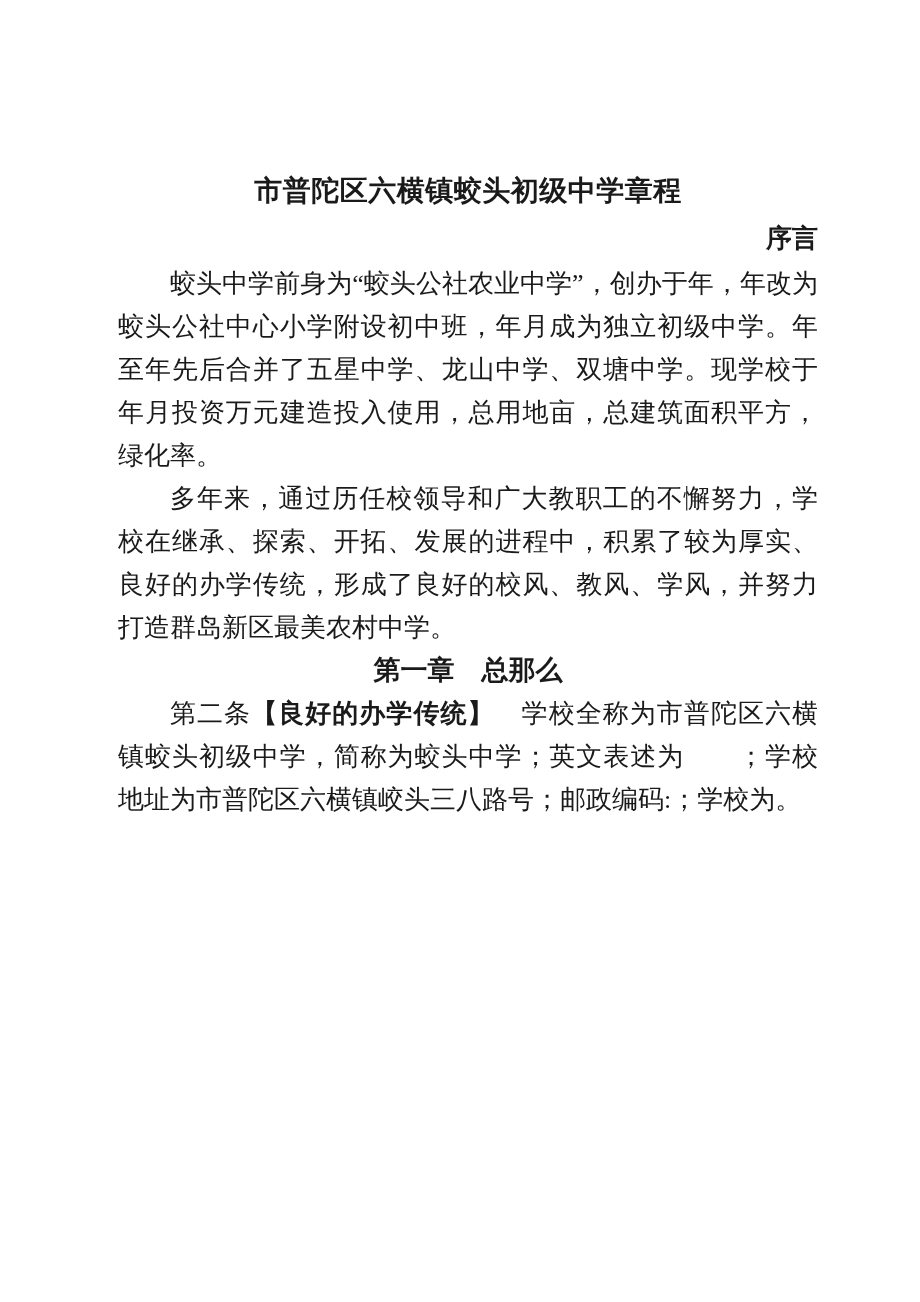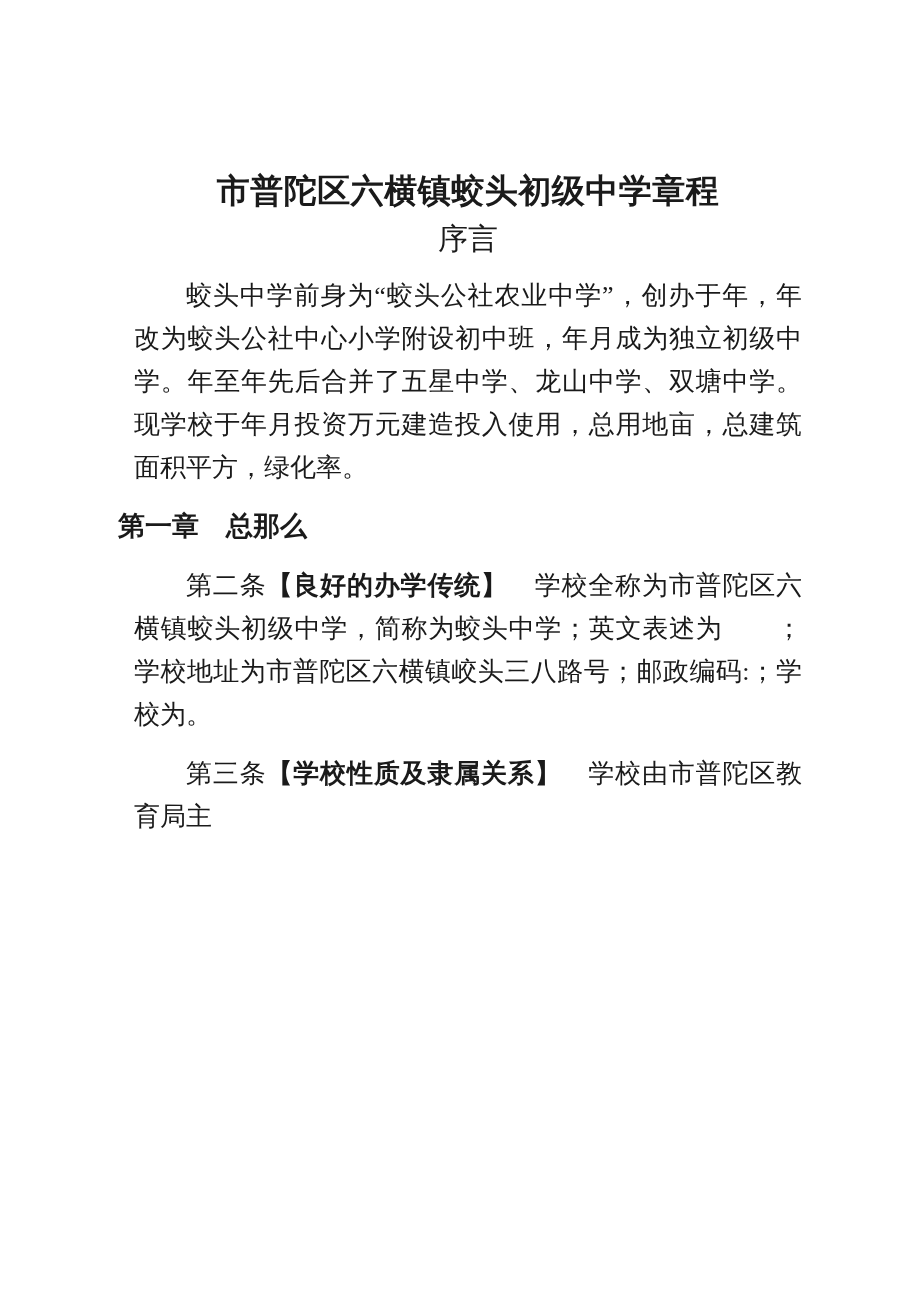--- a/index.html
+++ b/index.html
@@ -14,68 +14,66 @@
     color: var(--ink);
     box-sizing: border-box;
   }
   .content {
     box-sizing: border-box;
     padding: 168px 102px 0 118px; 
     width: 920px;
   }
   .doc-title {
     margin: 0;
-    font-size: 33px;
+    font-size: 28px;
     font-weight: bold;
     text-align: center;
     line-height: 46px;
     letter-spacing: 0.5px;
   }
   .preamble-heading {
     margin: 6px 0 4px 0;
-    font-size: 30px;
-    font-weight: normal;
-    text-align: center;
+    font-size: 26px;
+    font-weight: bold;
+    text-align: right;
     line-height: 38px;
   }
   .body-par {
-    margin: 16px;
+    margin: 0;
     font-size: 26px;
     line-height: 43px;
     text-align: justify;
     text-indent: 2em;
     word-break: break-all;
   }
   .chapter-heading {
     margin: 0;
     font-size: 27px;
     font-weight: bold;
-    text-align: left;
+    text-align: center;
     line-height: 43px;
   }
   .article-title { font-weight: bold; }
 </style>
 </head>
 <body>
 
 <div class="page">
   <div class="content">
 
     <h1 class="doc-title">市普陀区六横镇蛟头初级中学章程</h1>
 
     <h2 class="preamble-heading">序言</h2>
 
     <p class="body-par">蛟头中学前身为“蛟头公社农业中学”，创办于年，年改为蛟头公社中心小学附设初中班，年月成为独立初级中学。年至年先后合并了五星中学、龙山中学、双塘中学。现学校于年月投资万元建造投入使用，总用地亩，总建筑面积平方，绿化率。</p>
 
+    <p class="body-par">多年来，通过历任校领导和广大教职工的不懈努力，学校在继承、探索、开拓、发展的进程中，积累了较为厚实、良好的办学传统，形成了良好的校风、教风、学风，并努力打造群岛新区最美农村中学。</p>
 
     <h3 class="chapter-heading">第一章　总那么</h3>
 
 
     <p class="body-par">
       <span>第二条</span><span class="article-title">【良好的办学传统】</span><span>　学校全称为市普陀区六横镇蛟头初级中学，简称为蛟头中学；英文表述为　　；学校地址为市普陀区六横镇峧头三八路号；邮政编码:；学校为。</span>
     </p>
 
-    <p class="body-par">
-      <span>第三条</span><span class="article-title">【学校性质及隶属关系】</span><span>　学校由市普陀区教育局主</span>
-    </p>
 
   </div>
 </div>
 
 </body></html>

